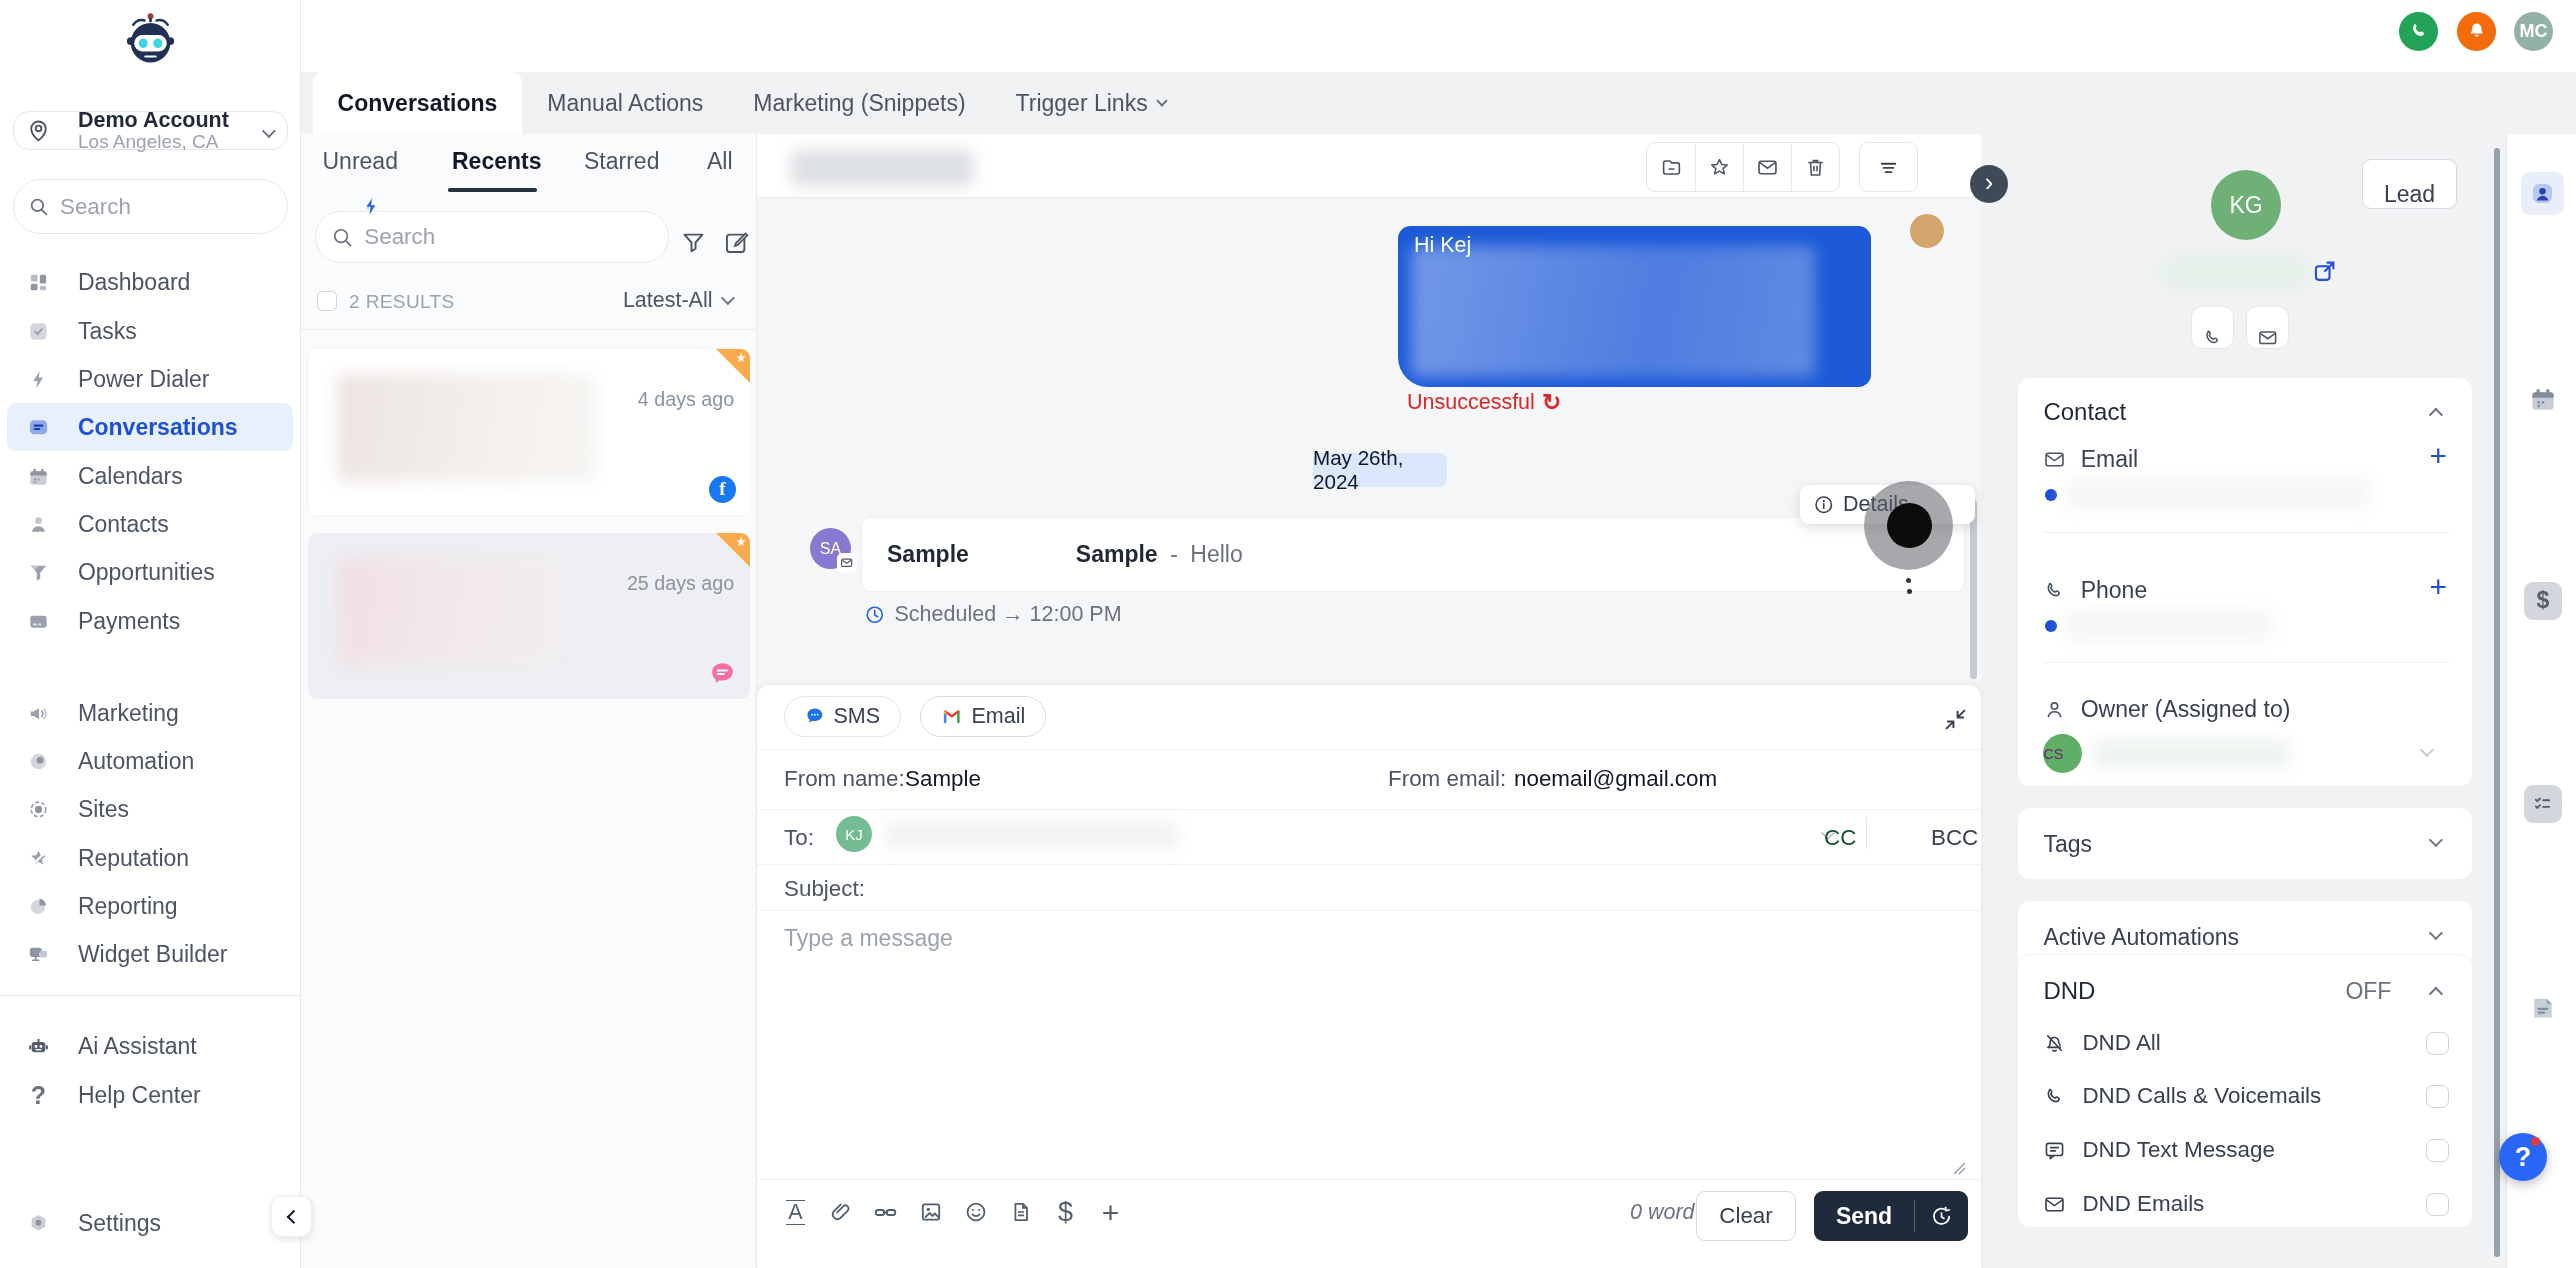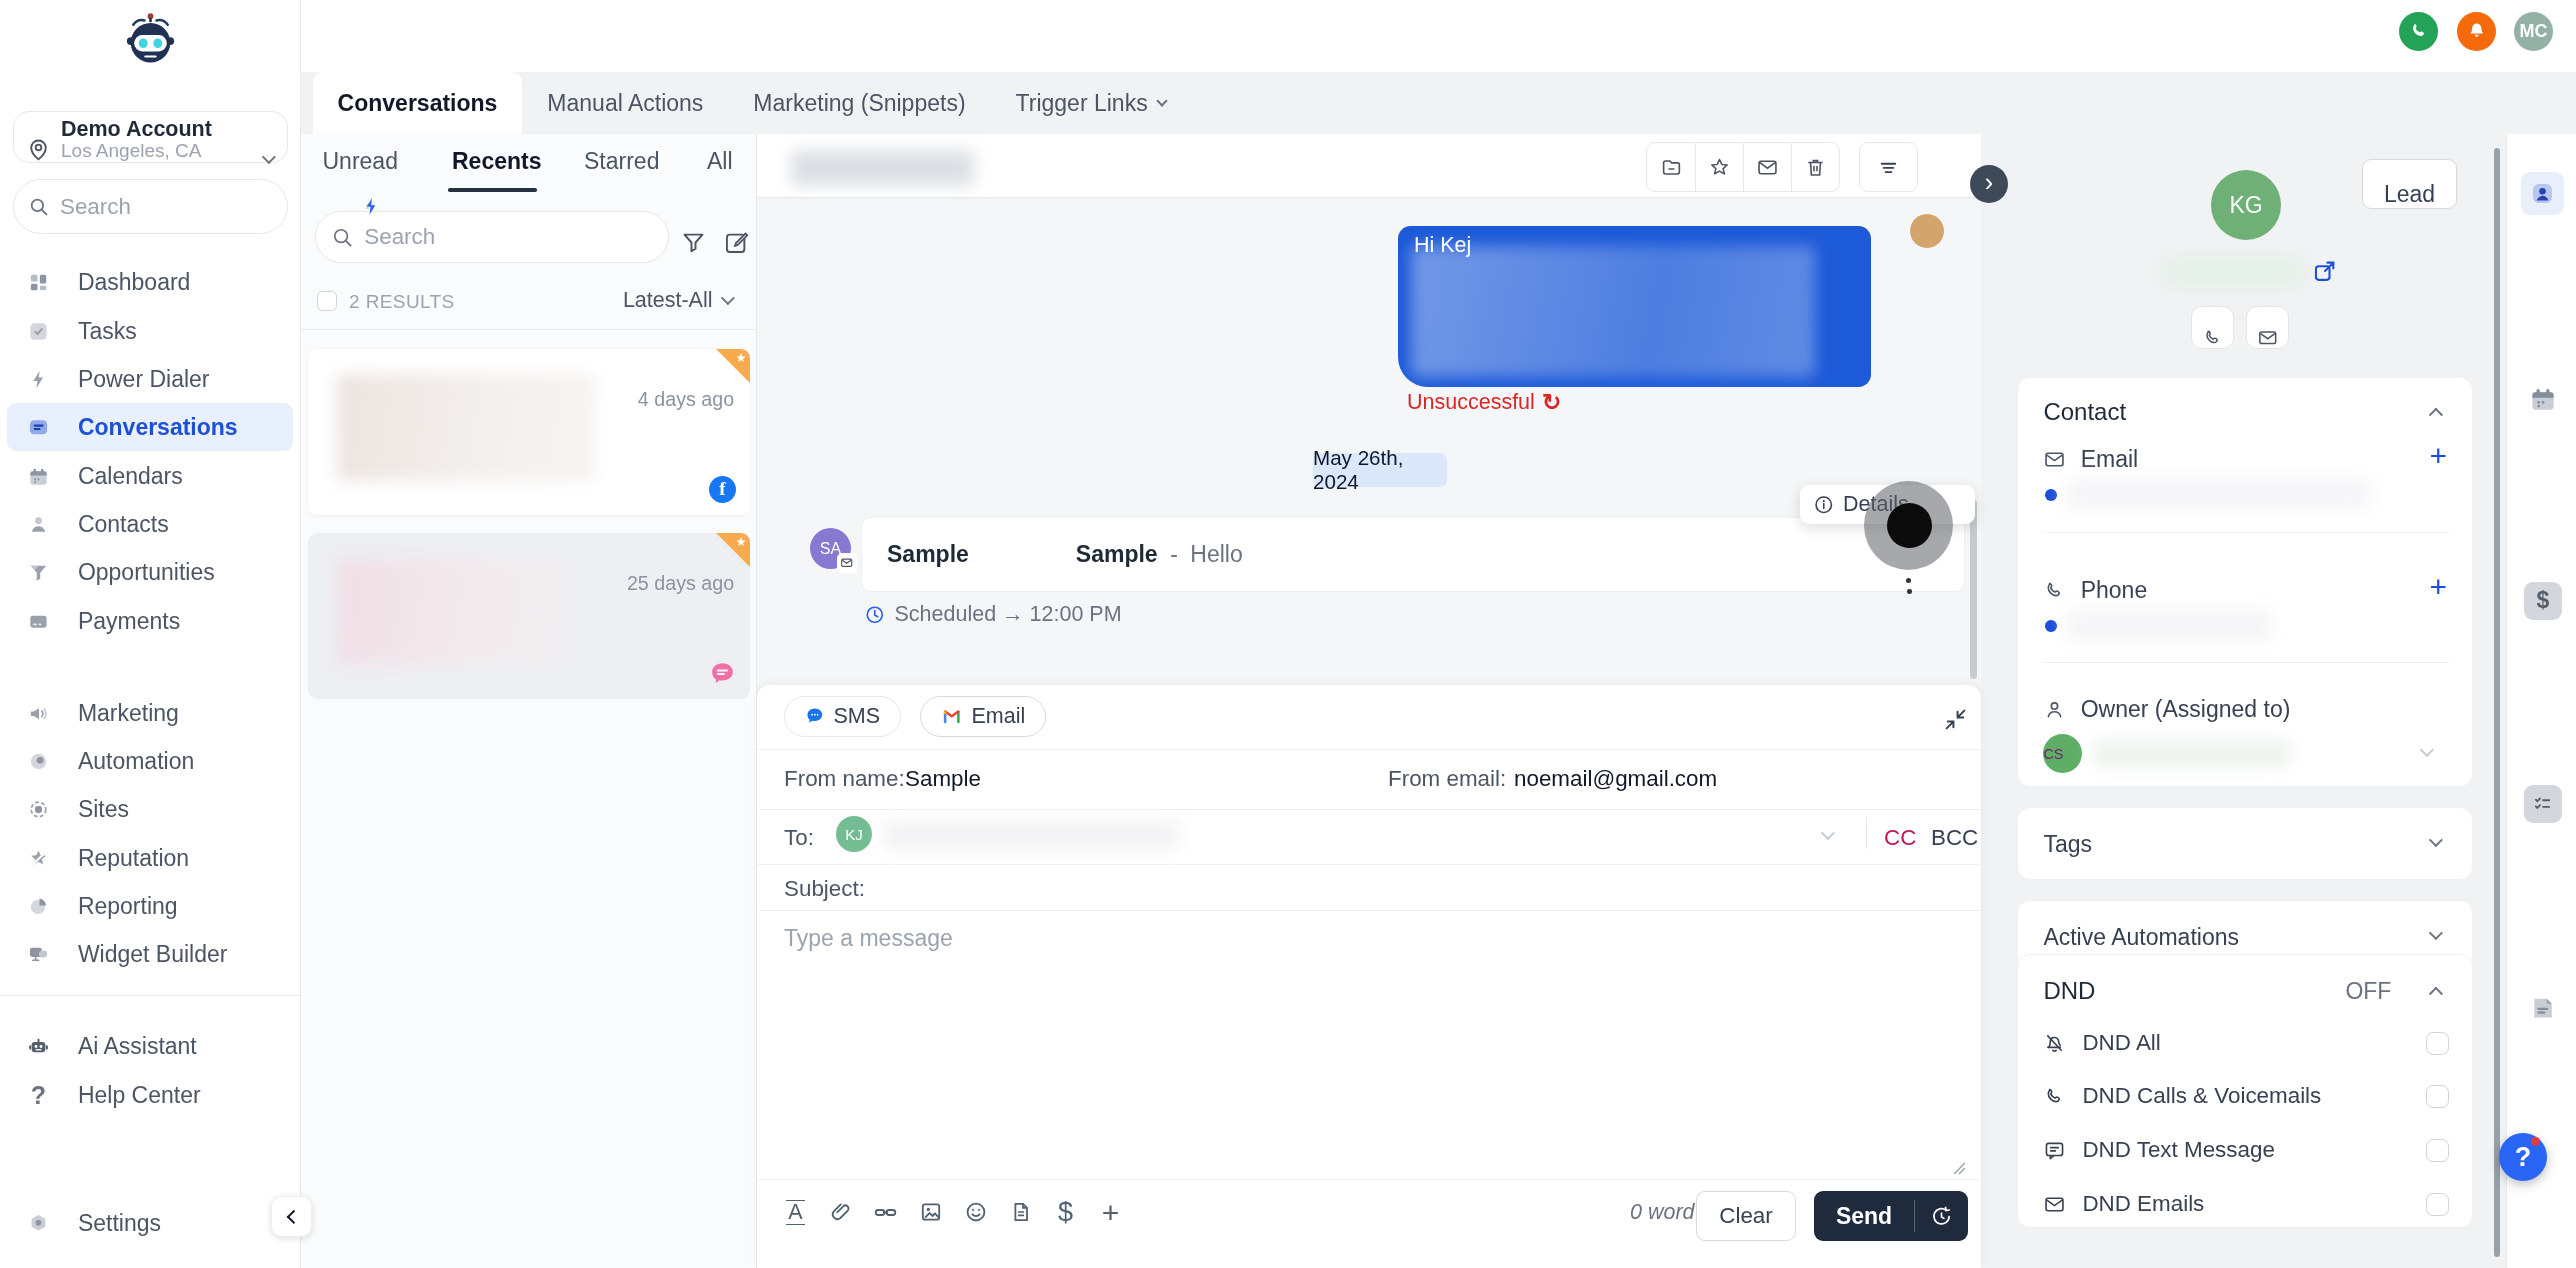--- a/index.html
+++ b/index.html
@@ -7,21 +7,21 @@
 body{font-family:"Liberation Sans",sans-serif;background:#eef0f3;color:#374151;font-size:23px}
 #app{position:relative;width:2576px;height:1268px;background:#f1f2f4}
 .a{position:absolute}
 .row{display:flex;align-items:center}
 .redact{filter:blur(7.2px);border-radius:5.4px}
 .dot{border-radius:50%}
 .chev{display:inline-block;width:9.8px;height:9.8px;border-right:2.1px solid #6b7280;border-bottom:2.1px solid #6b7280}
 .cd{transform:rotate(45deg)}.cu{transform:rotate(-135deg)}.cl{transform:rotate(135deg)}
 
 #sidebar{position:absolute;left:0;top:0;width:301px;height:1268px;background:#fff;border-right:0.9px solid #e7e9ec;z-index:4}
-.selcard{position:absolute;left:12.5px;top:111px;width:275px;height:52px;border:0.9px solid #e5e7eb;border-radius:16px;background:#fff;display:flex;align-items:flex-end;padding:0 12.5px;gap:10px}
+.selcard{position:absolute;left:12.5px;top:111px;width:275px;height:39px;border:0.9px solid #e5e7eb;border-radius:16px;background:#fff;display:flex;align-items:center;padding:0 12.5px;gap:27px}
 .selname{font-size:21.5px;font-weight:700;color:#1f2937;line-height:23px}
 .selloc{font-size:19px;color:#9ca3af;line-height:20.6px}
 .search-pill{position:absolute;left:12.5px;top:179px;width:275px;height:55px;border:0.9px solid #e5e7eb;border-radius:28px;background:#fff;display:flex;align-items:center;padding:0 14.3px;gap:10.7px}
 .search-pill input{border:0;outline:0;flex:1;font-size:22.4px;font-family:"Liberation Sans",sans-serif;color:#374151;background:transparent}
 .search-pill input::placeholder{color:#9ca3af}
 .nav{position:absolute;left:7.2px;width:286px;height:48px;display:flex;align-items:center;gap:28px;padding-left:19.7px;border-radius:9px;color:#4b5563;font-size:23px;cursor:pointer}
 .nav.active{background:#e8f0fd;color:#1d4fd7;font-weight:700}
 .sdiv{position:absolute;left:0;width:301px;height:0.9px;background:#e7e9ec}
 #collapse-btn{position:absolute;left:271px;top:1196px;width:41px;height:41px;border-radius:10.7px;background:#fff;border:0.9px solid #eceef1;box-shadow:0 1.8px 7.2px rgba(0,0,0,.12);display:flex;align-items:center;justify-content:center;z-index:9}
 
@@ -524,21 +524,21 @@
     <div class="a fvalue" style="left:757px;top:81px">noemail@gmail.com</div>
     <div class="cdiv" style="top:124px"></div>
 
     <div class="a flabel" style="left:27px;top:140px">To:</div>
     <div class="a dot" style="left:79px;top:131px;width:36px;height:36px;background:#74bd92;display:flex;align-items:center;justify-content:center;color:#fff;font-size:15px">
         <span>KJ</span>
       </div>
     <div class="redact" style="position:absolute;left:127px;top:136px;width:295px;height:29px;background:#f3f3f5"></div>
     <span class="a chev cd" style="left:1066px;top:143px;border-color:#c3c9d1"></span>
     <div class="a" style="left:1109px;top:132px;width:0.9px;height:32px;background:#e3e6ea"></div>
-    <div class="a" style="left:1127px;top:140px;font-size:22.4px;color:#be185d;cursor:pointer">CC</div>
+    <div class="a" style="left:1067px;top:140px;font-size:22.4px;color:#14532d;cursor:pointer">CC</div>
     <div class="a" style="left:1174px;top:140px;font-size:22.4px;color:#374151;cursor:pointer">BCC</div>
     <div class="cdiv" style="top:179px"></div>
 
     <div class="a flabel" style="left:27px;top:191px">Subject:</div>
     <div class="cdiv" style="top:225px"></div>
 
     <div class="a" style="left:27px;top:240px;font-size:23px;color:#9aa3ae">Type a message</div>
     <div class="a" style="left:1191px;top:472px">
       <svg class="i" width="19.7" height="19.7" viewBox="0 0 24 24">
           <path d="M8 20L20 8M14 20l6-6" stroke="#9aa3ae" stroke-width="1.8" stroke-linecap="round"></path>

